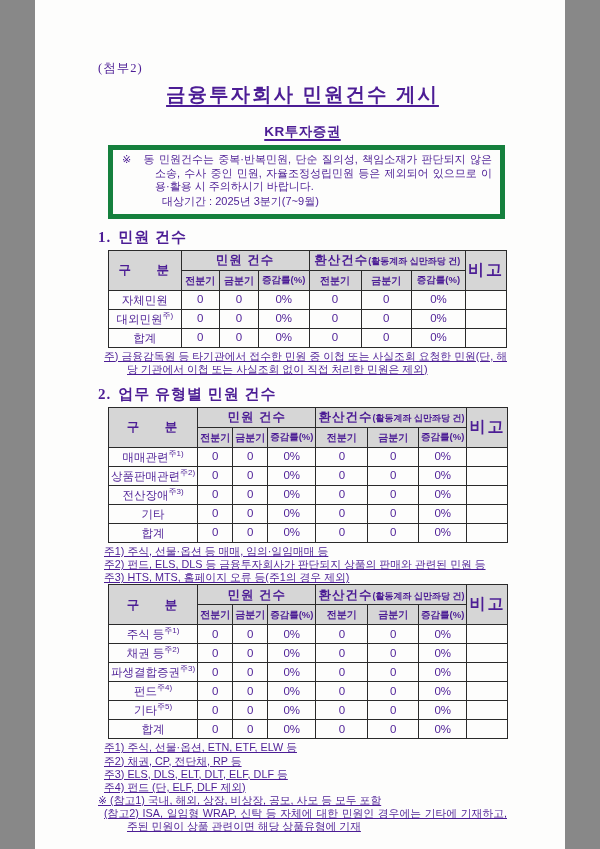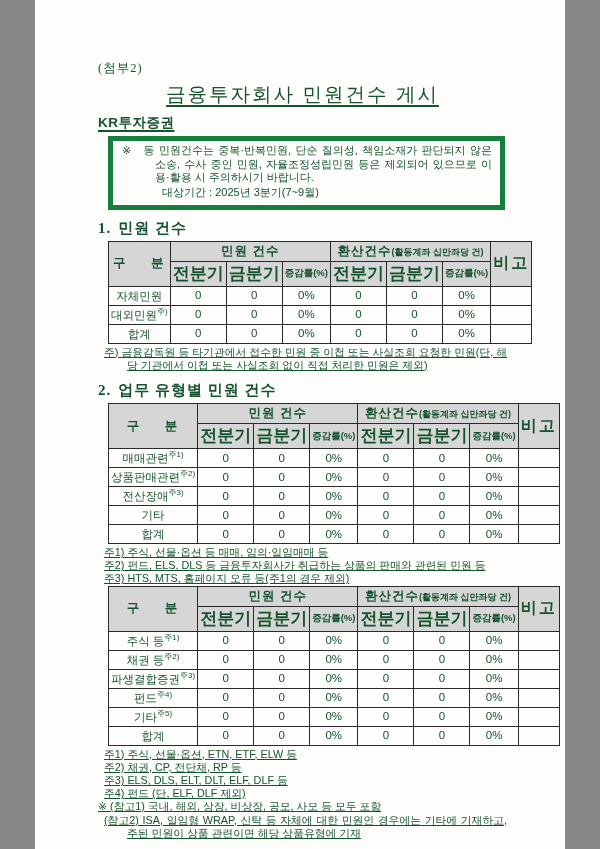--- a/index.html
+++ b/index.html
@@ -2,40 +2,40 @@
 <html><head>
 <meta charset="utf-8">
 <style>
   html,body { margin:0; padding:0; background:#888; }
   .page {
     position: relative;
     width: 530px; height: 849px;
     margin: 0 auto;
     background: #fdfdfc;
     font-family: "Liberation Sans", "DejaVu Sans", sans-serif;
-    color: #14532d;
+    color: #4c1d95;
     overflow: hidden;
   }
   .content { position:absolute; left:63px; right:58px; top:60px; }
 
   .attach {
     font-family: "Liberation Serif", "DejaVu Serif", serif;
     font-size: 12.5px; letter-spacing: 1px;
   }
   .title {
     margin: 4px 0 0 0;
     text-align: center;
-    font-size: 19.5px; font-weight: normal; letter-spacing: 2px;
+    font-size: 19.5px; font-weight: bold; letter-spacing: 2px;
     text-decoration: underline;
     text-underline-offset: 4px;
     text-decoration-thickness: 2px;
   }
   .company {
-    margin-top: 6px;
-    text-align: left;
+    margin-top: 15px;
+    text-align: center;
     font-size: 13.5px; font-weight: bold; letter-spacing: 0.5px;
     text-decoration: underline;
     text-underline-offset: 3px;
     text-decoration-thickness: 1.5px;
   }
   .notice {
     margin: 4px 2px 0 10px;
     border: 5px solid #15803d;
     padding: 3px 8px 5px 9px;
     font-size: 11px; line-height: 1.24;
@@ -61,21 +61,21 @@
     text-align: center; vertical-align: middle;
     padding: 1px 2px;
     font-size: 11.5px;
     line-height: 1.3;
     overflow: hidden; white-space: nowrap;
   }
   .ctable th { background: #d6d6d6; font-weight: bold; }
   .ctable th.grp { font-size: 12.5px; letter-spacing: 1px; }
   .ctable th.cat { font-size: 12.5px; word-spacing: 18px; letter-spacing: 2px; }
   .ctable th.rem { font-size: 16px; letter-spacing: 2px; }
-  .ctable th.sub { font-size: 17px; }
+  .ctable th.sub { font-size: 10px; }
   .ctable th.rate { font-size: 9.5px; letter-spacing: 0; }
   .ctable .ghs { font-size: 9px; font-weight: bold; letter-spacing: 0; text-align: center; }
   .ctable td.lbl sup { font-size: 8px; }
   .ctable td { height: 16px; }
   .ctable thead th { height: 17px; }
 
   .fnotes { margin: 2px 0 0 6px; font-size: 10.8px; line-height: 1.22; }
   .fnote { padding-left: 23px; text-indent: -23px; text-align: justify; text-decoration: underline; }
   .fnote.fn-ref { margin-left: -6px; padding-left: 17px; text-indent: -17px; }
 </style>
@@ -237,21 +237,21 @@
                 <td>0%</td>
                 <td>0</td>
                 <td>0</td>
                 <td>0%</td>
       <td></td>
     </tr>
             </tbody>
     </table>
     <div class="fnotes">
             <div class="fnote">주1) 주식, 선물·옵션 등 매매, 임의·일임매매 등</div>
-            <div class="fnote">주2) 펀드, ELS, DLS 등 금융투자회사가 취급하는 상품의 판매와 관련된 민원 등</div>
+            <div class="fnote">주2) 펀드, ELS, DLS 등 금융투자회사가 판단되지 상품의 판매와 관련된 민원 등</div>
             <div class="fnote">주3) HTS, MTS, 홈페이지 오류 등(주1의 경우 제외)</div>
           </div>
         </div>
         <div class="sec">
     <table class="ctable">
       <colgroup>
               <col style="width:140px">
               <col style="width:43px">
               <col style="width:42px">
               <col style="width:49px">

